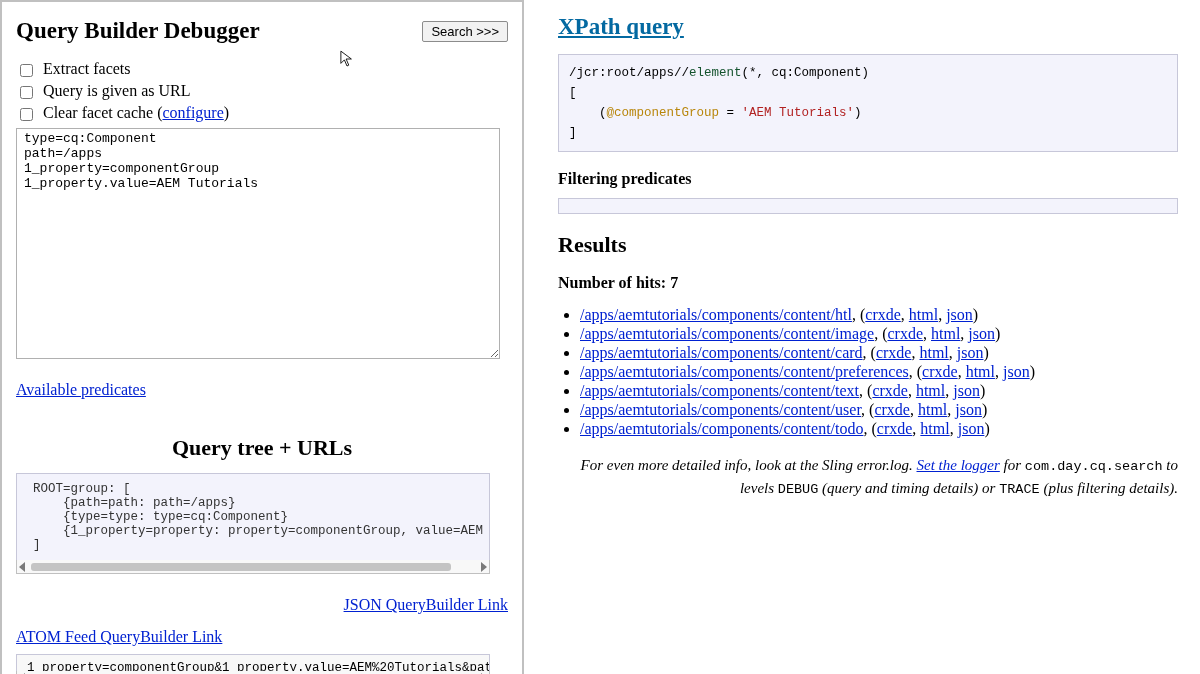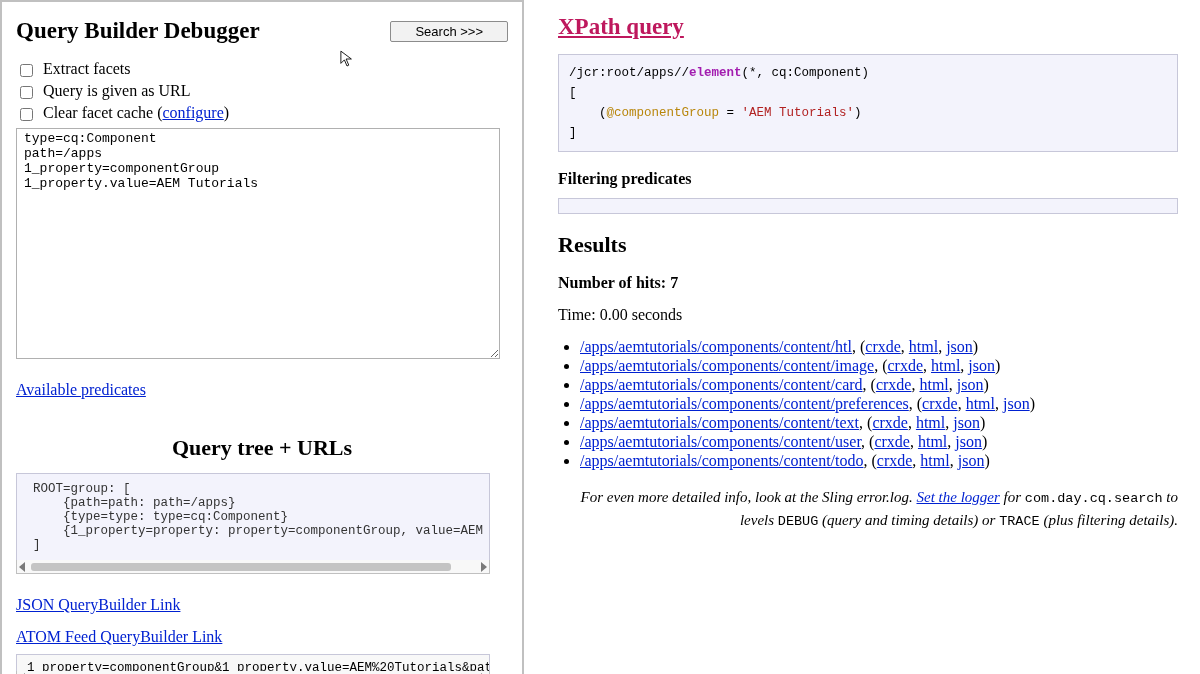--- a/index.html
+++ b/index.html
@@ -35,21 +35,21 @@
     font-size: 23px;
     font-weight: bold;
     margin: 6px 0 14px 0;
     display: flex;
     align-items: center;
     justify-content: space-between;
   }
   button.search {
     font-family: Arial, sans-serif;
     font-size: 13px;
-    padding: 2px 24px;
+    padding: 2px 8px;
     border: 1px solid #8c8c8c;
     background: #f2f2f2;
     border-radius: 2px;
     cursor: pointer;
   }
   .cb-row {
     line-height: 22px;
     font-size: 16px;
   }
   .cb-row input[type="checkbox"] {
@@ -133,32 +133,32 @@
     width: 474px;
     box-sizing: border-box;
   }
 
   
   h2.xpath {
     margin: 4px 0 14px 0;
     font-size: 23px;
     font-weight: bold;
   }
-  h2.xpath .link { color: #be185d; }
+  h2.xpath .link { color: #0369a1; }
   pre.xpath-code {
     font-family: "Courier New", monospace;
     font-size: 12.5px;
     background: #f3f3fc;
     border: 1px solid #c7c7d9;
     padding: 8px 10px;
     white-space: pre;
     line-height: 1.6;
     margin: 0 0 18px 0;
   }
-  .xp-elem { color: #a21caf; font-weight: bold; }
+  .xp-elem { color: #14532d; font-weight: normal; }
   .xp-attr { color: #b8860b; }
   .xp-str  { color: #b22222; }
 
   h3.rh { font-size: 16px; font-weight: bold; margin: 14px 0 10px 0;}
   .empty-box {
     height: 14px;
     border: 1px solid #c7c7d9;
     background: #f3f3fc;
     margin-bottom: 18px;
   }
@@ -218,21 +218,21 @@
 
     <pre class="code wide">ROOT=group: [
     {path=path: path=/apps}
     {type=type: type=cq:Component}
     {1_property=property: property=componentGroup, value=AEM Tutorials}
 ]</pre>
     <div class="scroll-fake">
         <div class="thumb a"></div>
       </div>
 
-    <a class="link left-link" style="margin-top:22px;">JSON QueryBuilder Link</a>
+    <a class="link left-link" style="margin-top:22px;text-align:right;">JSON QueryBuilder Link</a>
     <a class="link left-link" style="margin-top:14px;">ATOM Feed QueryBuilder Link</a>
 
     <pre class="url">1_property=componentGroup&amp;1_property.value=AEM%20Tutorials&amp;path=%2fa</pre>
     <div class="scroll-fake">
         <div class="thumb b"></div>
       </div>
   </div>
 
   <div class="right">
     <h2 class="xpath">
@@ -242,21 +242,20 @@
     <pre class="xpath-code"><span>/jcr:root/apps//</span><span class="xp-elem">element</span><span>(*, cq:Component)</span>
 <span>[</span>
 <span>    (</span><span class="xp-attr">@componentGroup</span><span> = </span><span class="xp-str">'AEM Tutorials'</span><span>)</span>
 <span>]</span></pre>
 
     <h3 class="rh">Filtering predicates</h3>
     <div class="empty-box"></div>
 
     <h3 class="res">Results</h3>
     <div class="hits">Number of hits: 7</div>
-    <div class="time">Time: 0.00 seconds</div>
 
     <ul class="paths">
       <li><a class="link">/apps/aemtutorials/components/content/htl</a>, (<a class="link">crxde</a>, <a class="link">html</a>, <a class="link">json</a>)</li>
       <li><a class="link">/apps/aemtutorials/components/content/image</a>, (<a class="link">crxde</a>, <a class="link">html</a>, <a class="link">json</a>)</li>
       <li><a class="link">/apps/aemtutorials/components/content/card</a>, (<a class="link">crxde</a>, <a class="link">html</a>, <a class="link">json</a>)</li>
       <li><a class="link">/apps/aemtutorials/components/content/preferences</a>, (<a class="link">crxde</a>, <a class="link">html</a>, <a class="link">json</a>)</li>
       <li><a class="link">/apps/aemtutorials/components/content/text</a>, (<a class="link">crxde</a>, <a class="link">html</a>, <a class="link">json</a>)</li>
       <li><a class="link">/apps/aemtutorials/components/content/user</a>, (<a class="link">crxde</a>, <a class="link">html</a>, <a class="link">json</a>)</li>
       <li><a class="link">/apps/aemtutorials/components/content/todo</a>, (<a class="link">crxde</a>, <a class="link">html</a>, <a class="link">json</a>)</li>
     </ul>

